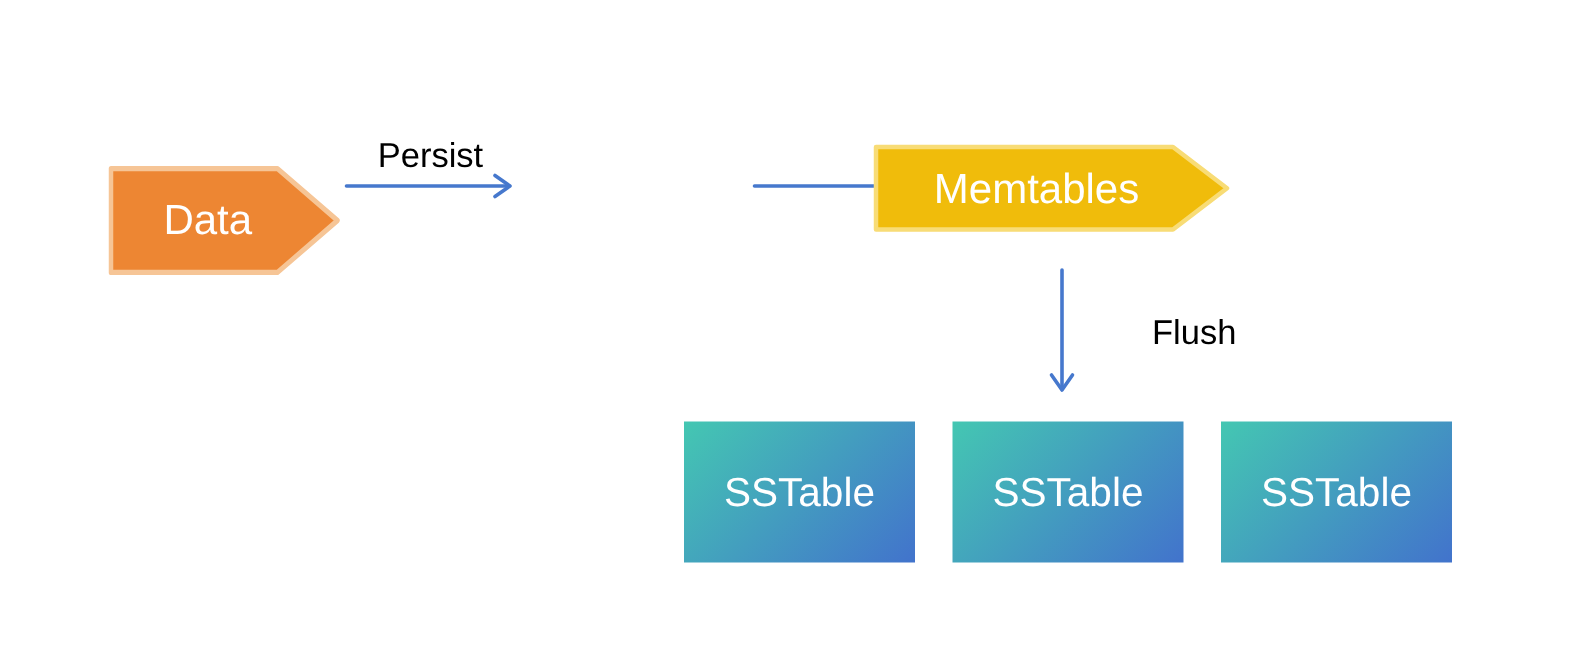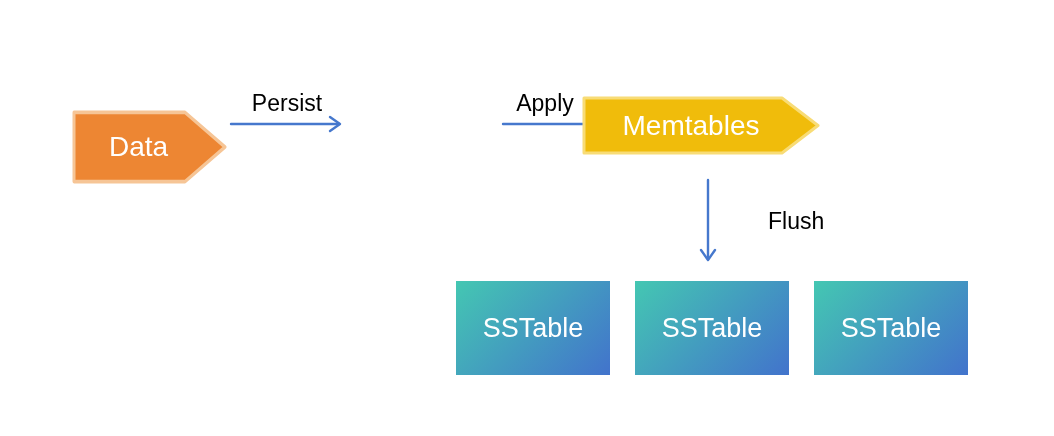--- a/index.html
+++ b/index.html
@@ -95,21 +95,20 @@
     <line x1="3" y1="12" x2="111" y2="12"></line>
     <polyline points="102,5 112,12 102,19"></polyline>
   </svg>
   <div class="edge-label" style="left:240px; top:90px; width:94px;">Persist</div>
 
 
   <svg class="arrow" style="left:500px; top:112px;" width="114" height="24">
     <line x1="3" y1="12" x2="107" y2="12"></line>
     <polyline points="98,5 108,12 98,19"></polyline>
   </svg>
-  <div class="edge-label" style="left:498px; top:90px; width:94px;">Apply</div>
 
   <div class="pent-node" style="left: 582px; top: 96px; width: 238px; height: 59px; padding-right: 20px; --fill: #F0BC0B; --edge: #F8DC76;">
     <svg class="pent-svg" viewBox="0 0 238 59" preserveAspectRatio="none">
       <polygon points="2,2 200,2 236,29.5 200,57 2,57"></polygon>
     </svg>
     <span class="pent-label">Memtables</span>
   </div>
 
   <svg class="arrow" style="left:694px; top:178px;" width="28" height="90">
     <line x1="14" y1="2" x2="14" y2="81"></line>

